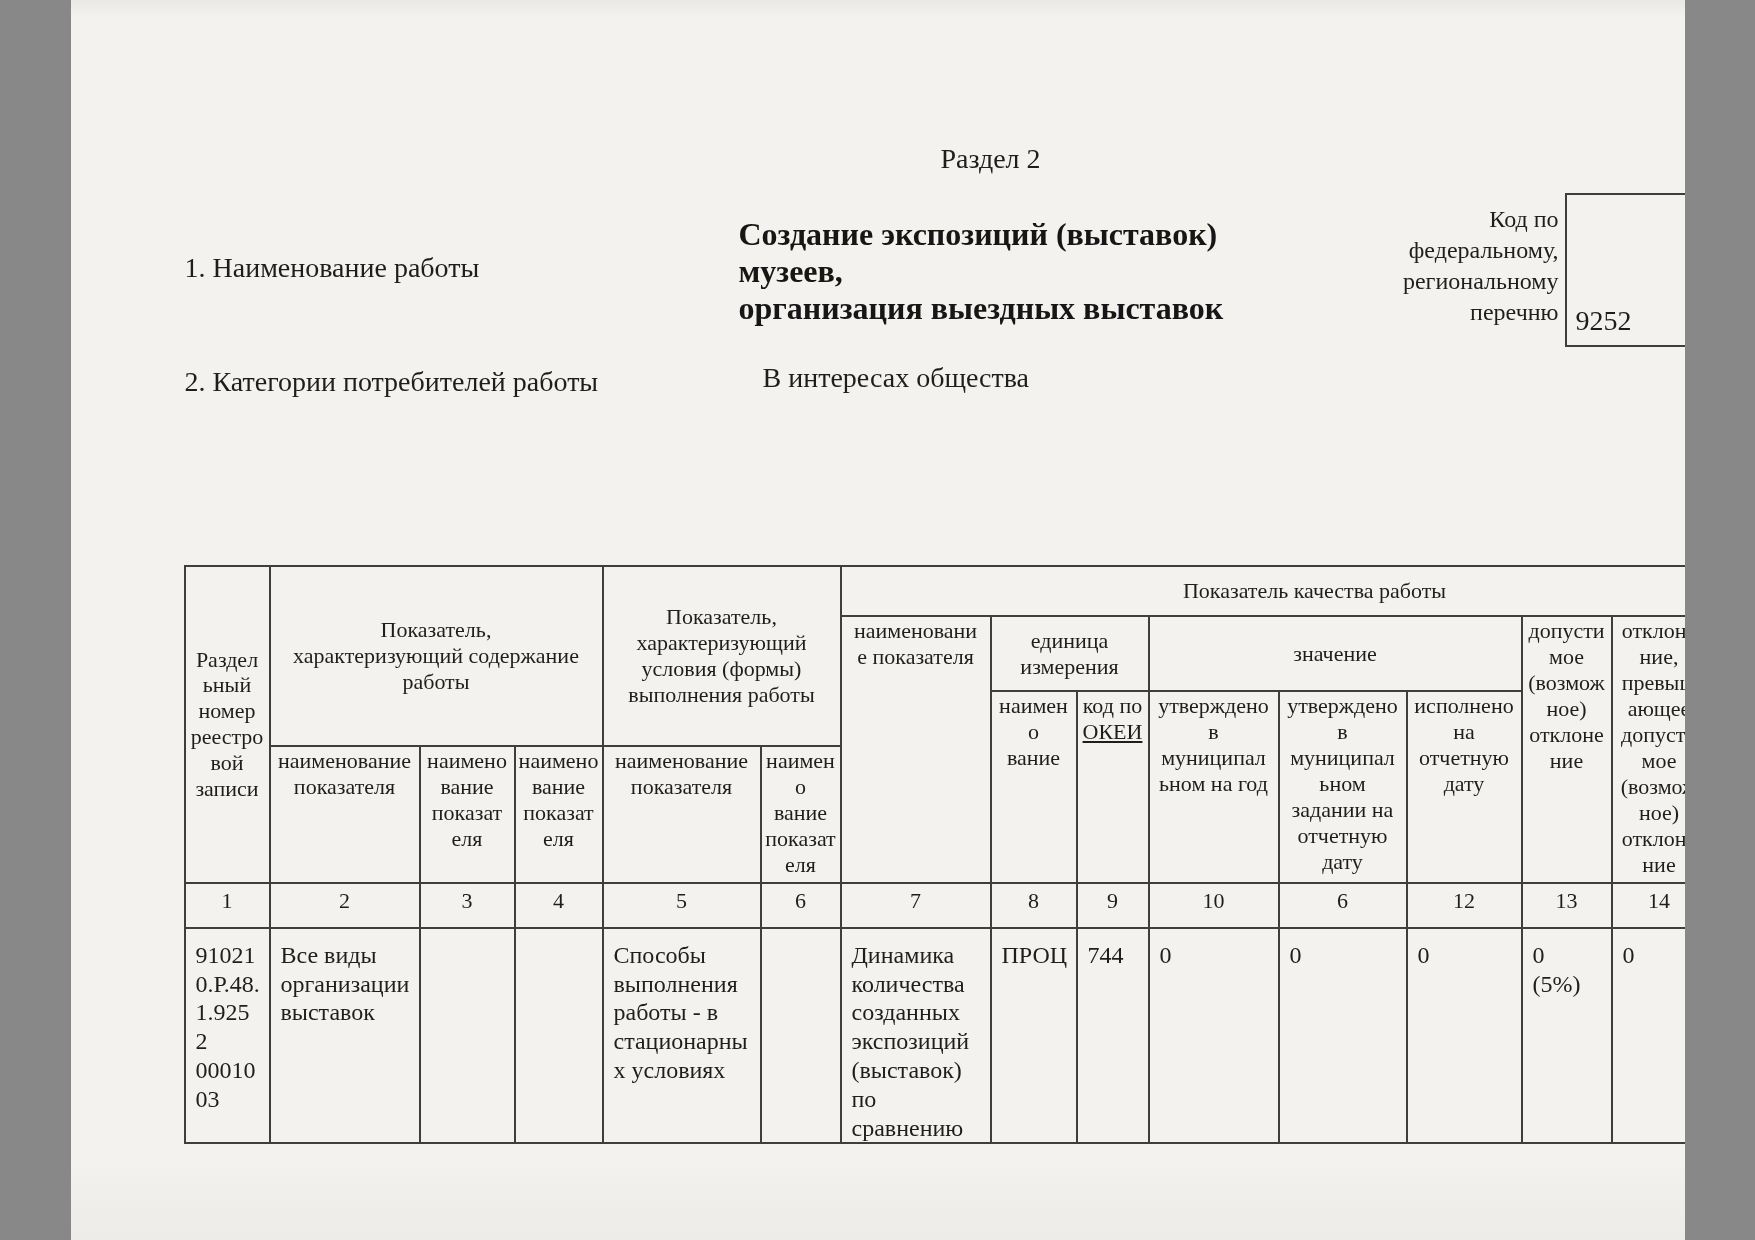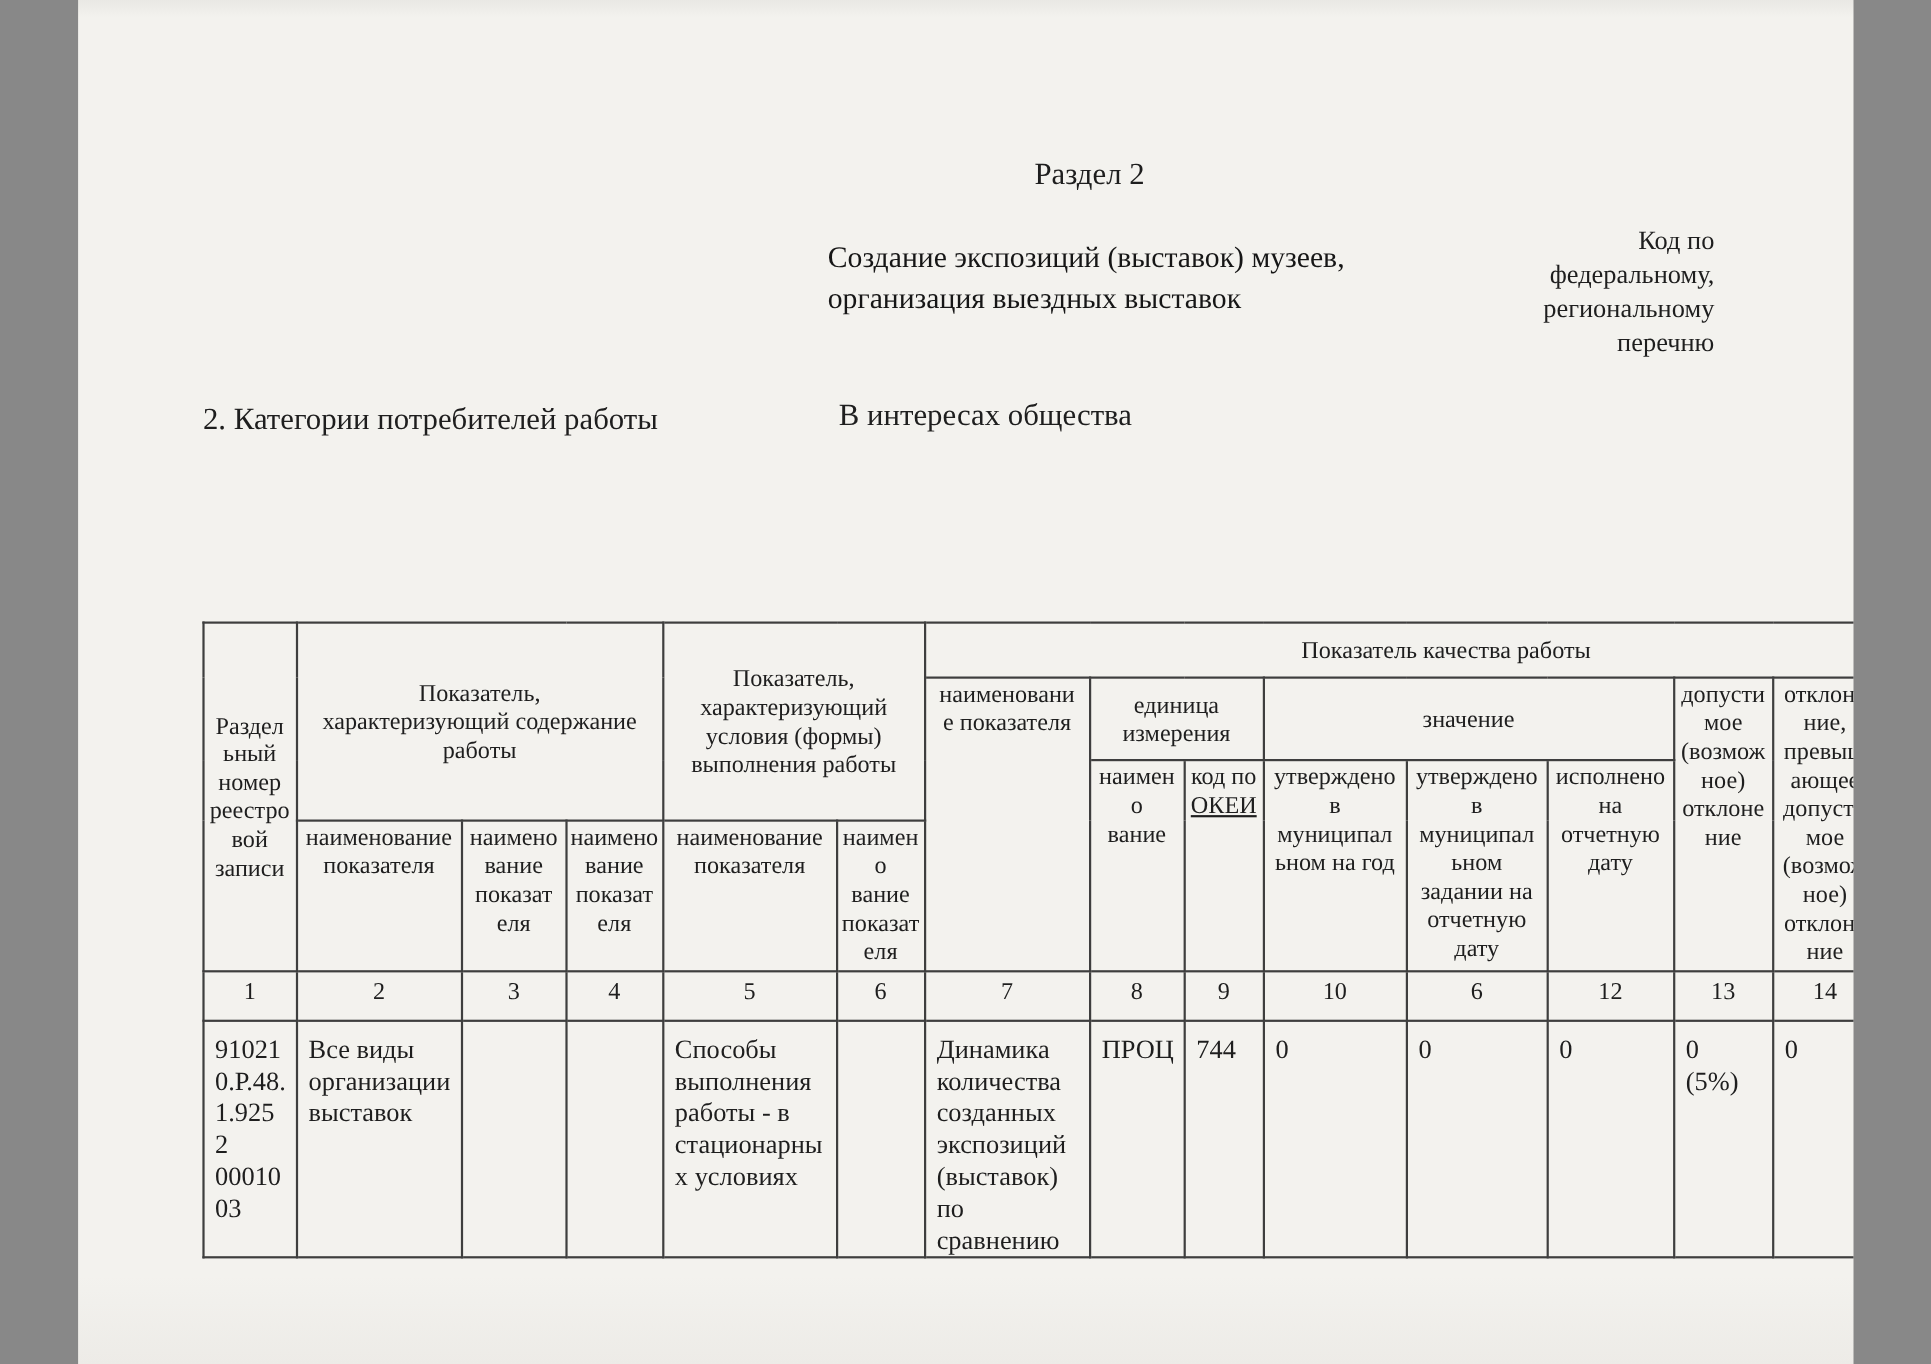--- a/index.html
+++ b/index.html
@@ -9,21 +9,21 @@
     width:1614px; height:1240px;
     margin:0 auto;
     background:linear-gradient(180deg,#e9e8e4 0px,#f3f2ee 16px,#f3f2ee 1160px,#edebe7 1240px);
     font-family:"Liberation Serif","DejaVu Serif",serif;
     color:#1e1e1e;
     overflow:hidden;
   }
   .abs { position:absolute; }
   .razdel   { left:780px; top:143px; width:280px; text-align:center; font-size:28px; }
   .f1label  { left:114px; top:252px; font-size:28px; }
-  .f1value  { left:682px; top:216px; width:560px; font-size:27px; font-weight:normal;
+  .f1value  { left:668px; top:216px; width:560px; font-size:32px; font-weight:bold;
               white-space:pre-line; line-height:37px; color:#161616; }
   .codelabel{ left:1276px; top:204px; width:212px; text-align:right; font-size:24px;
               line-height:31px; white-space:pre-line; }
   .codebox  { left:1494px; top:193px; width:160px; height:154px; border:2px solid #3e3e3e; }
   .codeval  { position:absolute; left:9px; bottom:8px; font-size:28px; }
   .f2label  { left:114px; top:366px; font-size:28px; }
   .f2value  { left:692px; top:362px; font-size:28px; }
   .s3       { left:107px; top:441px; font-size:28px; }
   .s31      { left:107px; top:493px; font-size:28px; }
   .pagenum  { left:1630px; top:1134px; font-size:26px; }
@@ -42,27 +42,31 @@
   tr.trD { height:135px; } tr.trN { height:45px; } tr.trR { height:206px; }
   .ul { text-decoration:underline; }
 </style>
 </head>
 <body>
 
 <div class="page">
 
   <div class="abs razdel">Раздел 2</div>
 
+  <div class="abs f1label">1. Наименование работы</div>
   <div class="abs f1value">Создание экспозиций (выставок) музеев,
 организация выездных выставок</div>
 
   <div class="abs codelabel">Код по
 федеральному,
 региональному
 перечню</div>
+  <div class="abs codebox">
+    <span class="codeval">9252</span>
+  </div>
 
   <div class="abs f2label">2. Категории потребителей работы</div>
   <div class="abs f2value">В интересах общества</div>
 
 
   <table class="qt">
     <colgroup>
       <col style="width:85px">
         <col style="width:150px">
         <col style="width:95px">

